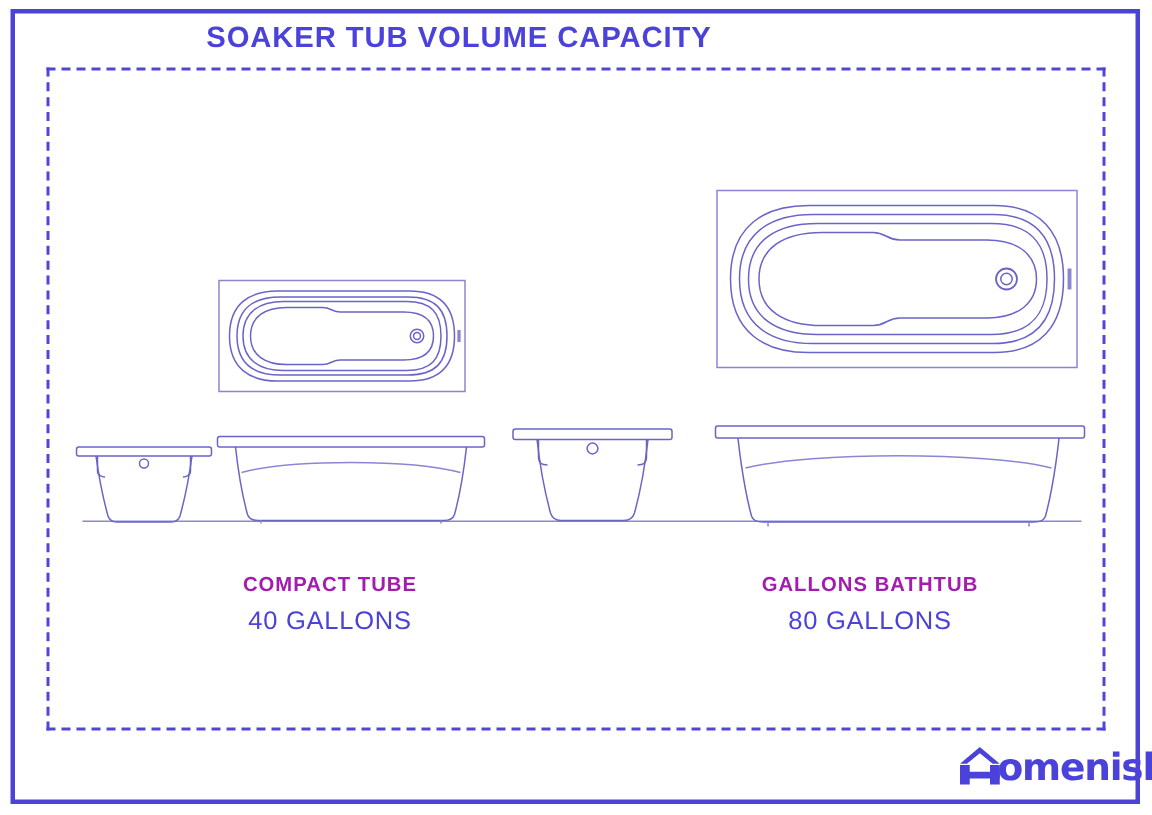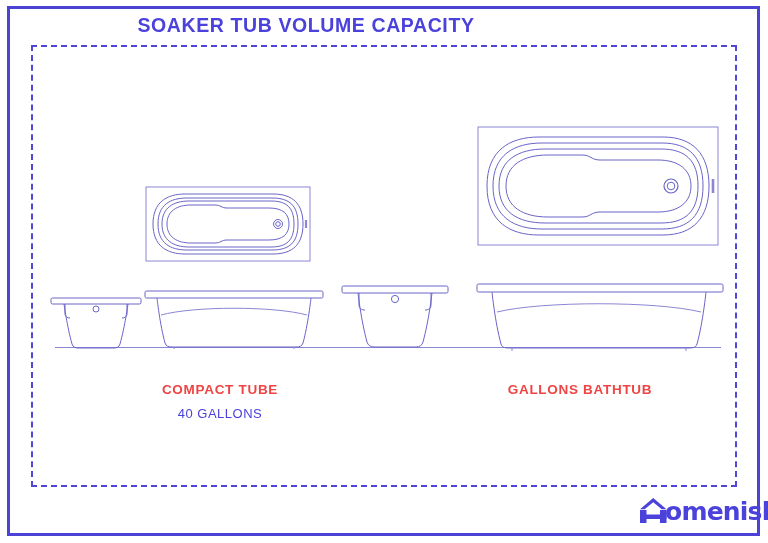--- a/index.html
+++ b/index.html
@@ -73,25 +73,25 @@
   #standard-side { left: 476px; top: 282px; }
 
   .caption {
     position: absolute;
     text-align: center;
   }
   .caption .name {
     font-size: 13.5px;
     font-weight: bold;
     letter-spacing: 0.7px;
-    color: #ef4444;
+    color: #a21caf;
     line-height: 20px;
   }
   .caption .vol {
-    font-size: 13px;
+    font-size: 17px;
     font-weight: normal;
     letter-spacing: 0.5px;
     color: #4b41db;
     line-height: 20px;
     margin-top: 4px;
   }
   #caption-compact { left: 60px; top: 380px; width: 320px; }
   #caption-standard { left: 430px; top: 380px; width: 300px; }
 
   .logo {
@@ -192,20 +192,21 @@
     </svg>
   </div>
 
   <div class="caption" id="caption-compact">
     <div class="name">COMPACT TUBE</div>
     <div class="vol">40 GALLONS</div>
   </div>
 
   <div class="caption" id="caption-standard">
     <div class="name">GALLONS BATHTUB</div>
+    <div class="vol">80 GALLONS</div>
   </div>
 
   <div class="logo">
     <svg class="house-icon" width="27" height="28" viewBox="0 0 27 28">
       <path d="M 0 26 L 0 13 L 6.5 13 L 6.5 26 Z" fill="#4b41db"></path>
       <path d="M 20 26 L 20 13 L 26.5 13 L 26.5 26 Z" fill="#4b41db"></path>
       <path d="M 0 17.5 L 26.5 17.5 L 26.5 22 L 0 22 Z" fill="#4b41db"></path>
       <path d="M 13.2 1 L 26.5 12.2 L 21.8 12.2 L 13.2 5.2 L 4.6 12.2 L 0 12.2 Z" fill="#4b41db"></path>
       <path d="M 9.5 13.5 L 17 13.5 L 17 17 L 9.5 17 Z" fill="#ffffff"></path>
     </svg>

